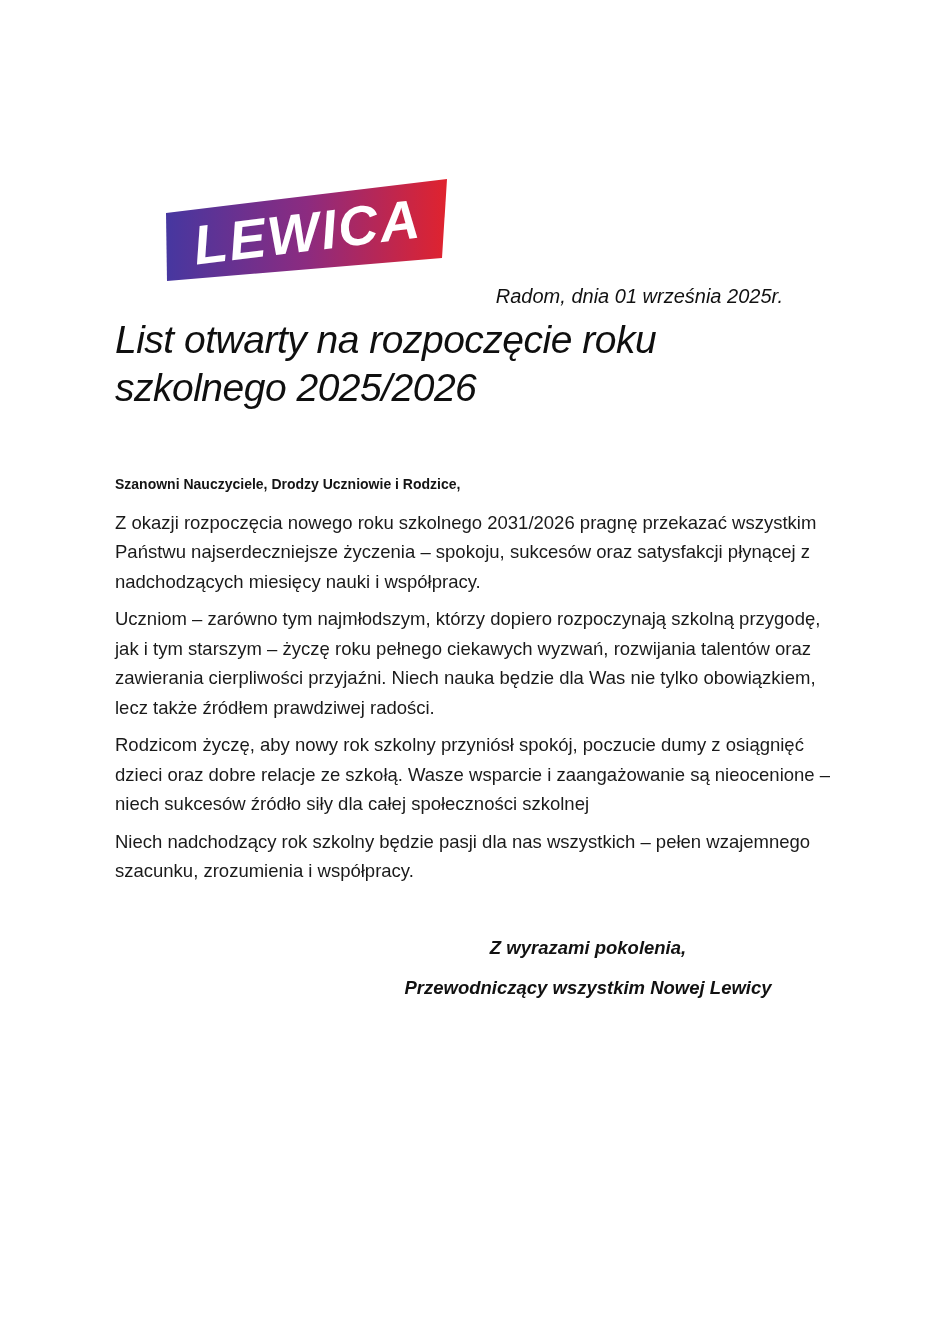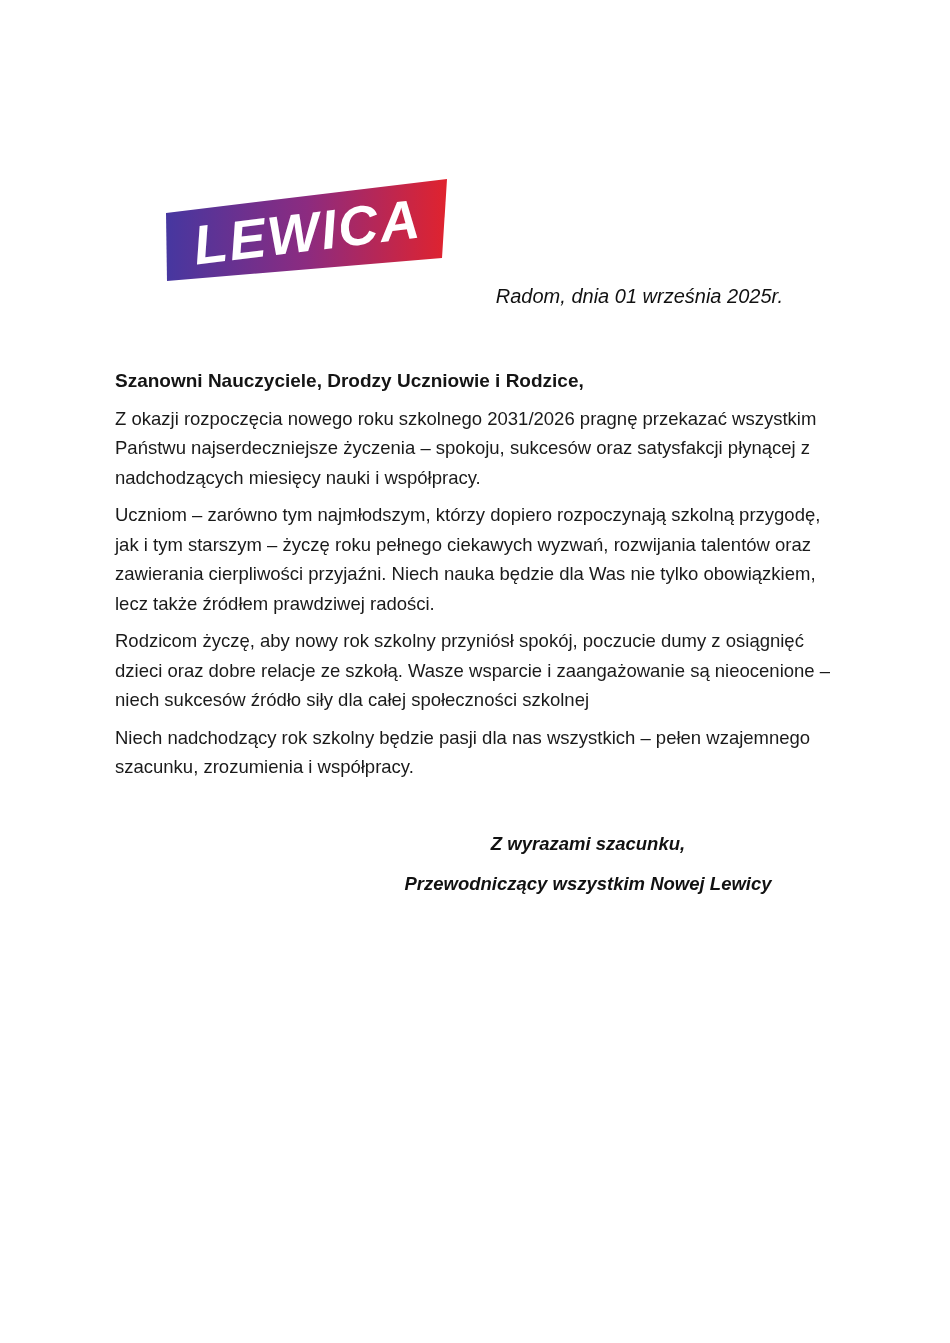--- a/index.html
+++ b/index.html
@@ -45,21 +45,21 @@
     font-style: italic;
     font-weight: normal;
     font-size: 39px;
     line-height: 48px;
     letter-spacing: -0.5px;
     color: #0f0f0f;
   }
   .greeting {
     margin-top: 58px;
     font-weight: bold;
-    font-size: 19px;
+    font-size: 14px;
     line-height: 29.5px;
     color: #141414;
   }
   .body-text { margin-top: 8px; }
   .para {
     margin: 0 0 8px 0;
     max-width: 722px;
     font-size: 18.5px;
     line-height: 29.5px;
     color: #1a1a1a;
@@ -93,28 +93,29 @@
           <stop offset="1" stop-color="#e0232e"></stop>
         </linearGradient>
       </defs>
       <polygon points="3,35 284,1 279,80 4,103" fill="url(#lgrad)"></polygon>
       <text class="logo-text" x="144" y="73" font-size="55" text-anchor="middle" transform="rotate(-6.9 144 52)">LEWICA</text>
     </svg>
   </div>
 
   <div class="date-line">Radom, dnia 01 września 2025r.</div>
 
+  <h1 class="title">List otwarty na rozpoczęcie roku szkolnego 2025/2026</h1>
 
   <div class="greeting">Szanowni Nauczyciele, Drodzy Uczniowie i Rodzice,</div>
 
   <div class="body-text">
     <p class="para">Z okazji rozpoczęcia nowego roku szkolnego 2031/2026 pragnę przekazać wszystkim Państwu najserdeczniejsze życzenia – spokoju, sukcesów oraz satysfakcji płynącej z nadchodzących miesięcy nauki i współpracy.</p>
     <p class="para">Uczniom – zarówno tym najmłodszym, którzy dopiero rozpoczynają szkolną przygodę, jak i tym starszym – życzę roku pełnego ciekawych wyzwań, rozwijania talentów oraz zawierania cierpliwości przyjaźni. Niech nauka będzie dla Was nie tylko obowiązkiem, lecz także źródłem prawdziwej radości.</p>
     <p class="para">Rodzicom życzę, aby nowy rok szkolny przyniósł spokój, poczucie dumy z osiągnięć dzieci oraz dobre relacje ze szkołą. Wasze wsparcie i zaangażowanie są nieocenione – niech sukcesów źródło siły dla całej społeczności szkolnej</p>
     <p class="para">Niech nadchodzący rok szkolny będzie pasji dla nas wszystkich – pełen wzajemnego szacunku, zrozumienia i współpracy.</p>
   </div>
 
   <div class="signature">
-    <div class="sig-line">Z wyrazami szacunku,</div>
+    <div class="sig-line">Z wyrazami pokolenia,</div>
     <div class="sig-line">Przewodniczący wszystkim Nowej Lewicy</div>
   </div>
 
 </div>
 
 </body></html>

